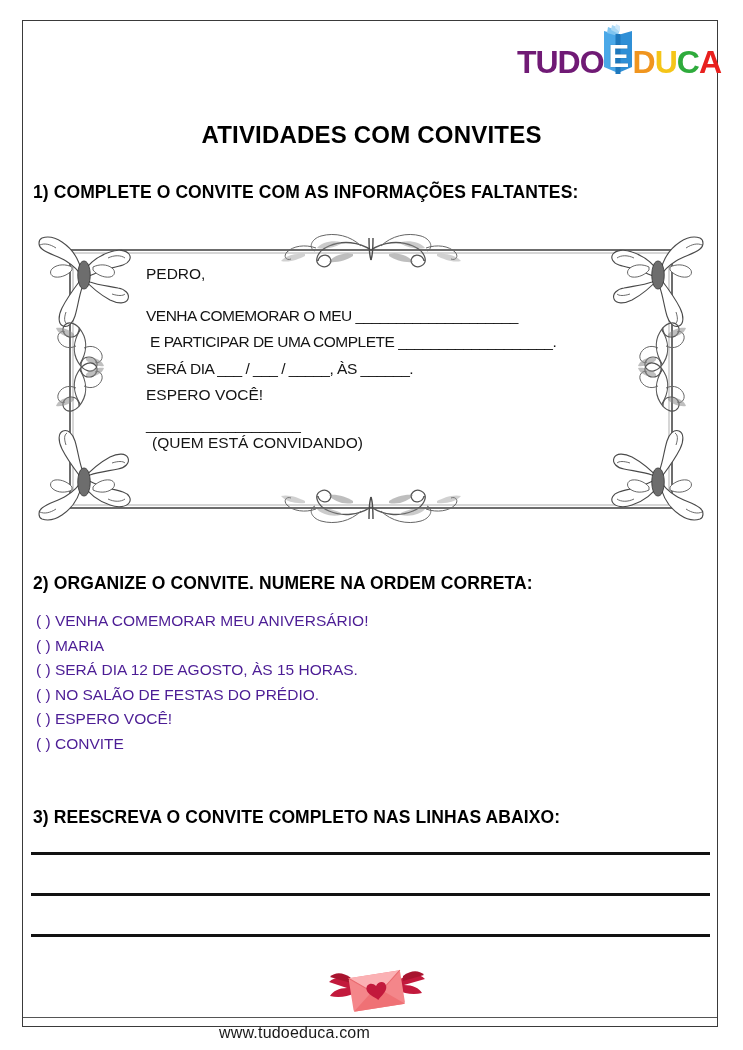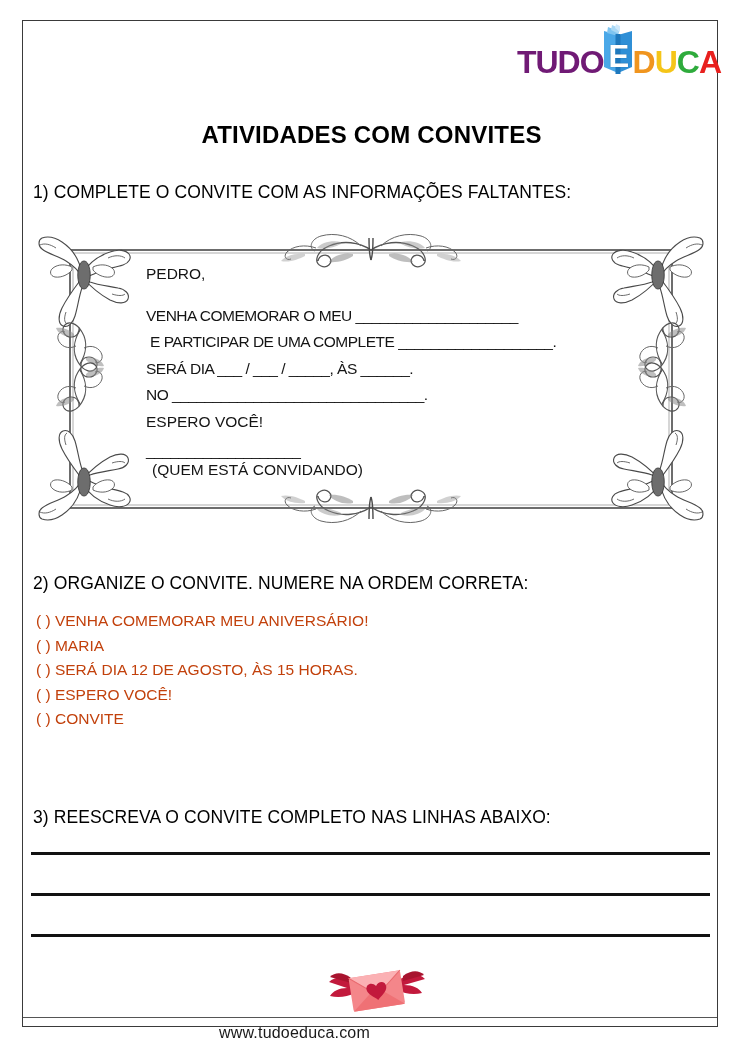--- a/index.html
+++ b/index.html
@@ -106,21 +106,21 @@
     font-weight: bold;
     letter-spacing: .2px;
     margin-top: 9px;
   }
 
   
   .q-heading {
     position: absolute;
     left: 33px;
     font-size: 17.5px;
-    font-weight: normal;
+    font-weight: bold;
     letter-spacing: .1px;
     white-space: nowrap;
   }
   #q1 { top: 182px; }
   #q2 { top: 573px; }
   #q3 { top: 807px; }
 
   
   .invite-frame {
     position: absolute;
@@ -160,21 +160,21 @@
     left: 36px;
     top: 613px;
     width: 600px;
     font-size: 15.5px;
     line-height: 1.0;
   }
   .order-list .oli {
     display: block;
     white-space: nowrap;
     margin-bottom: 9px;
-    color: #c2410c;
+    color: #4c1d95;
   }
 
   
   .rules { position: absolute; left: 31px; width: 679px; }
   .rule {
     height: 0;
     border-top: 3.2px solid #111111;
     margin-bottom: 38px;
   }
   #rules-wrap { top: 852px; }
@@ -319,33 +319,33 @@
       <g transform="translate(343,303) scale(-1,-1)">
           <use href="#swirlHalf"></use>
         </g>
     </svg>
 
     <div class="invite-text">
       <span class="ln ln-pedro">PEDRO,</span>
       <span class="ln ln-venha blank">VENHA COMEMORAR O MEU ____________________</span>
       <span class="ln ln-part blank"> E PARTICIPAR DE UMA COMPLETE ___________________.</span>
       <span class="ln ln-dia blank">SERÁ DIA ___ / ___ / _____, ÀS ______.</span>
-      <span class="ln ln-no blank">NO _______________________________.</span>
       <span class="ln ln-espero">ESPERO VOCÊ!</span>
       <span class="ln ln-sign">___________________</span>
       <span class="ln ln-quem">(QUEM ESTÁ CONVIDANDO)</span>
     </div>
   </div>
 
   <div class="q-heading" id="q2">2) ORGANIZE O CONVITE. NUMERE NA ORDEM CORRETA:</div>
 
   <div class="order-list">
     <span class="oli">( ) VENHA COMEMORAR MEU ANIVERSÁRIO!</span>
     <span class="oli">( ) MARIA</span>
     <span class="oli">( ) SERÁ DIA 12 DE AGOSTO, ÀS 15 HORAS.</span>
+    <span class="oli">( ) NO SALÃO DE FESTAS DO PRÉDIO.</span>
     <span class="oli">( ) ESPERO VOCÊ!</span>
     <span class="oli">( ) CONVITE</span>
   </div>
 
   <div class="q-heading" id="q3">3) REESCREVA O CONVITE COMPLETO NAS LINHAS ABAIXO:</div>
 
   <div class="rules" id="rules-wrap">
     <div class="rule"></div>
     <div class="rule"></div>
     <div class="rule"></div>

